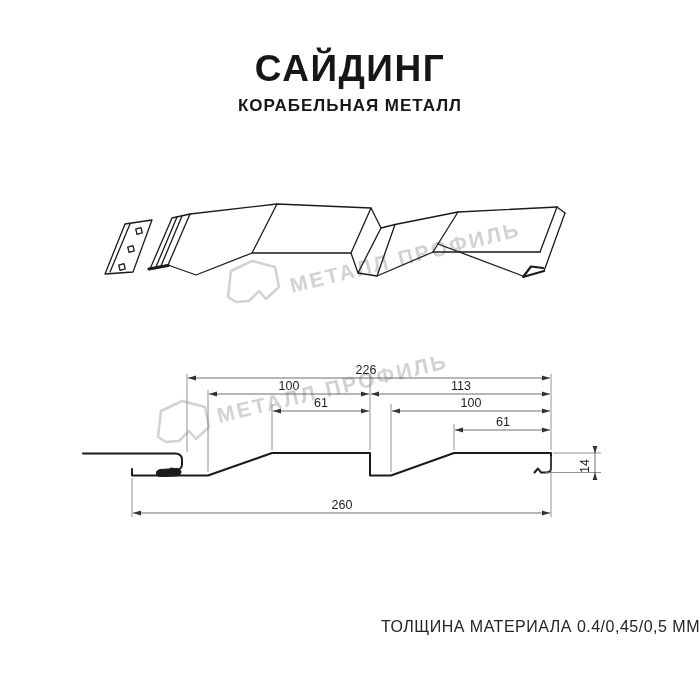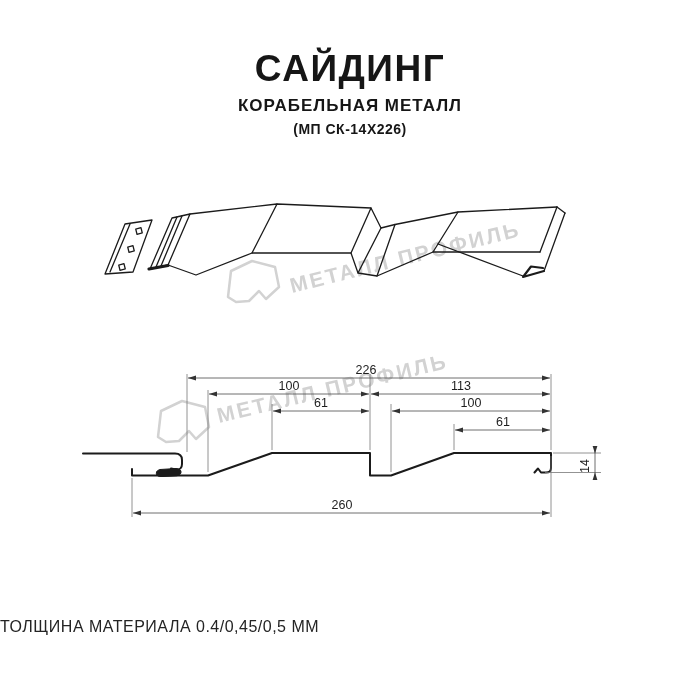--- a/index.html
+++ b/index.html
@@ -5,38 +5,37 @@
   html,body{margin:0;padding:0;background:#fff;}
   .page{
     position:relative;width:700px;height:648px;background:#ffffff;
     font-family:"Liberation Sans", sans-serif;overflow:hidden;
   }
   .header{position:absolute;left:0;top:50px;width:700px;text-align:center;color:#161616;}
   .title{font-size:37px;font-weight:700;letter-spacing:1.5px;line-height:1;}
   .subtitle{margin-top:9px;font-size:17px;font-weight:700;letter-spacing:1px;}
   .code{margin-top:5px;font-size:14px;font-weight:700;letter-spacing:.5px;}
   .footer{
-    position:absolute;left:0;top:618px;width:700px;text-align:left;
+    position:absolute;left:0;top:618px;width:700px;text-align:right;
     font-size:16px;font-weight:500;letter-spacing:.5px;color:#242424;
   }
   svg{position:absolute;left:0;top:0;}
   .wm-text{
     font-size:21px;font-weight:700;letter-spacing:2.5px;
   }
   .dim-text{font-size:12.5px;fill:#1e1e1e;}
 </style>
 </head>
 <body>
 
 <div class="page">
 
   <div class="header">
     <div class="title">САЙДИНГ</div>
     <div class="subtitle">КОРАБЕЛЬНАЯ МЕТАЛЛ</div>
-    <div class="code">(МП СК-14Х226)</div>
   </div>
 
   <svg width="700" height="700" viewBox="0 0 700 700">
 
     <g stroke="#d2d2d2" stroke-width="2.5" fill="none" stroke-linejoin="round">
       <path d="M 228 297 L 231 271 L 252 261 L 275 267 L 279 287 L 266 299 L 259 291 L 249 301 L 236 302 Z"></path>
     </g>
     <text class="wm-text" x="292" y="293" fill="#d2d2d2" transform="rotate(-14 292 293)">МЕТАЛЛ ПРОФИЛЬ</text>
 
     <g stroke="#d2d2d2" stroke-width="2.5" fill="none" stroke-linejoin="round">

